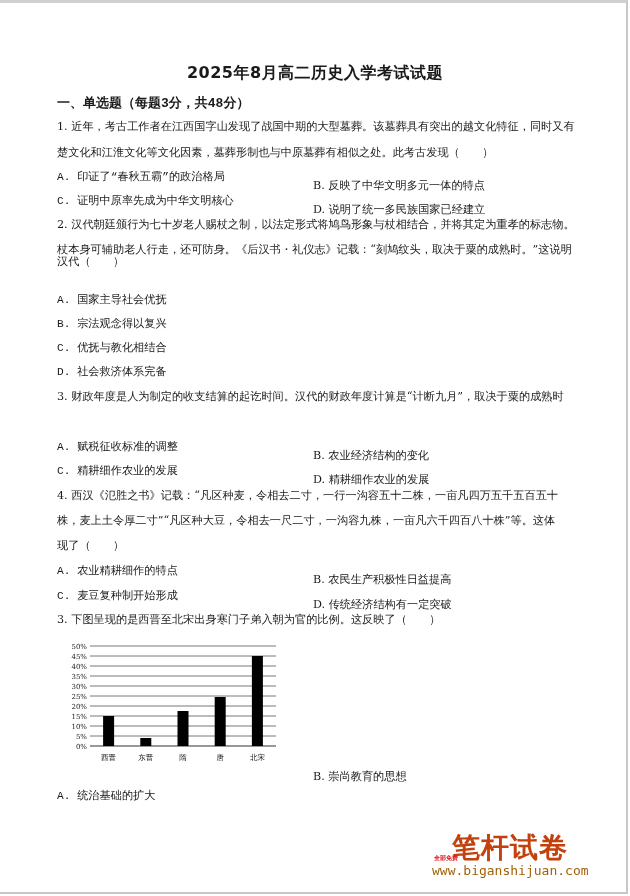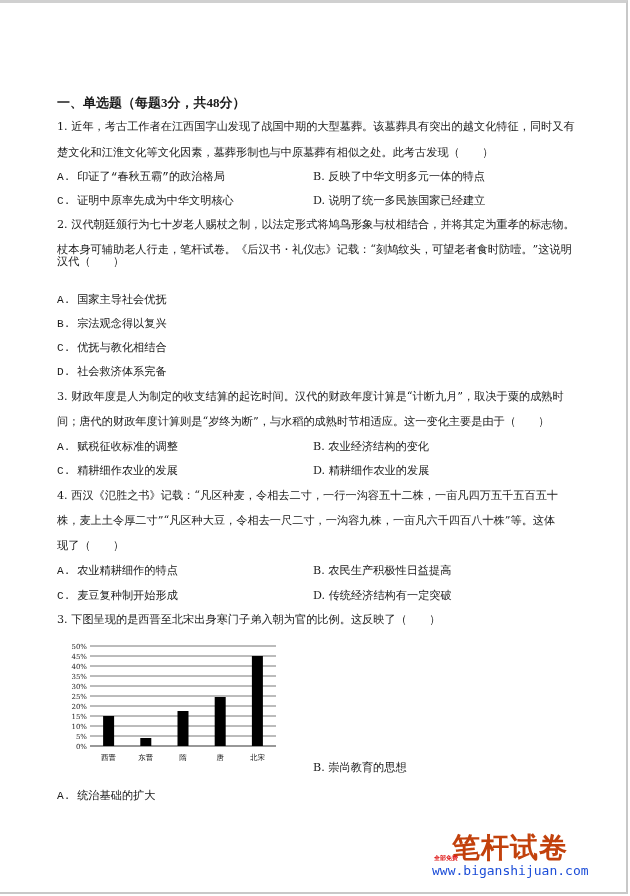--- a/index.html
+++ b/index.html
@@ -20,73 +20,73 @@
   }
   .title {
     position: absolute; left: 0; width: 630px; top: 60px;
     text-align: center; font-size: 16px; font-weight: bold;
     font-family: "DejaVu Sans", "Liberation Sans", sans-serif;
     letter-spacing: 0.5px;
   }
   .section {
     position: absolute; left: 57px; top: 91px;
     font-size: 13px; font-weight: bold;
-    font-family: Liberation Serif, serif;
+    font-family: Liberation Mono, monospace;
   }
   .line {
     position: absolute; left: 57px; font-size: 11.2px; white-space: nowrap;
     line-height: 14px;
   }
   .opt { position: absolute; font-size: 11.2px; white-space: nowrap; line-height: 14px; }
   .optA { left: 57px; font-family: Liberation Mono, monospace; }
-  .optB { left: 313px; }
+  .optB { left: 313px; margin-top: 9px; }
 
   
   .chart { position: absolute; left: 58px; top: 636px; width: 225px; height: 130px; }
   .chart svg text { font-family: "DejaVu Serif", serif; }
 
   .logo {
     position: absolute; left: 452px; top: 826px;
     font-family: "DejaVu Sans", "Liberation Sans", sans-serif;
     font-size: 28px; font-weight: bold; color: #c2410c; letter-spacing: 1px;
   }
   .logo-badge {
     position: absolute; left: 434px; top: 851px;
     font-size: 6px; color: #e02020; font-weight: bold;
     font-family: "DejaVu Sans", sans-serif;
   }
   .logo-url {
     position: absolute; left: 432px; top: 860px;
     font-family: "DejaVu Sans Mono", "Liberation Mono", monospace;
-    font-size: 13px; color: #1d4ed8;
+    font-size: 13px; color: #a16207;
   }
 </style>
 </head>
 <body>
 
 <div class="page">
+  <div class="title">2025年8月高二历史入学考试试题</div>
   <div class="section">一、单选题（每题3分，共48分）</div>
 
   <div class="line" style="top:117px">1. 近年，考古工作者在江西国字山发现了战国中期的大型墓葬。该墓葬具有突出的越文化特征，同时又有</div>
   <div class="line" style="top:143px">楚文化和江淮文化等文化因素，墓葬形制也与中原墓葬有相似之处。此考古发现（　　）</div>
   <div class="opt optA" style="top:167px">A. 印证了“春秋五霸”的政治格局</div>
   <div class="opt optB" style="top:167px">B. 反映了中华文明多元一体的特点</div>
   <div class="opt optB" style="top:191px">D. 说明了统一多民族国家已经建立</div>
   <div class="opt optA" style="top:191px">C. 证明中原率先成为中华文明核心</div>
 
   <div class="line" style="top:215px">2. 汉代朝廷颁行为七十岁老人赐杖之制，以法定形式将鸠鸟形象与杖相结合，并将其定为重孝的标志物。</div>
-  <div class="line" style="top:240px">杖本身可辅助老人行走，笔杆试卷。《后汉书・礼仪志》记载：“刻鸠纹头，可望老者食时防噎。”这说明</div>
+  <div class="line" style="top:240px">杖本身可辅助老人行走，还可防身。《后汉书・礼仪志》记载：“刻鸠纹头，取决于粟的成熟时。”这说明</div>
   <div class="line" style="top:252px">汉代（　　）</div>
   <div class="opt optA" style="top:290px">A. 国家主导社会优抚</div>
   <div class="opt optA" style="top:314px">B. 宗法观念得以复兴</div>
   <div class="opt optA" style="top:338px">C. 优抚与教化相结合</div>
   <div class="opt optA" style="top:362px">D. 社会救济体系完备</div>
 
   <div class="line" style="top:387px">3. 财政年度是人为制定的收支结算的起讫时间。汉代的财政年度计算是“计断九月”，取决于粟的成熟时</div>
-  <div class="line" style="top:412px">间；唐代的财政年度计算则是“岁终为断”，与水稻的成熟时节相适应。这一变化主要是由于（　　）</div>
   <div class="opt optA" style="top:437px">A. 赋税征收标准的调整</div>
   <div class="opt optB" style="top:437px">B. 农业经济结构的变化</div>
   <div class="opt optA" style="top:461px">C. 精耕细作农业的发展</div>
   <div class="opt optB" style="top:461px">D. 精耕细作农业的发展</div>
 
   <div class="line" style="top:486px">4. 西汉《氾胜之书》记载：“凡区种麦，令相去二寸，一行一沟容五十二株，一亩凡四万五千五百五十</div>
   <div class="line" style="top:511px">株，麦上土令厚二寸”“凡区种大豆，令相去一尺二寸，一沟容九株，一亩凡六千四百八十株”等。这体</div>
   <div class="line" style="top:536px">现了（　　）</div>
   <div class="opt optA" style="top:561px">A. 农业精耕细作的特点</div>
   <div class="opt optB" style="top:561px">B. 农民生产积极性日益提高</div>

